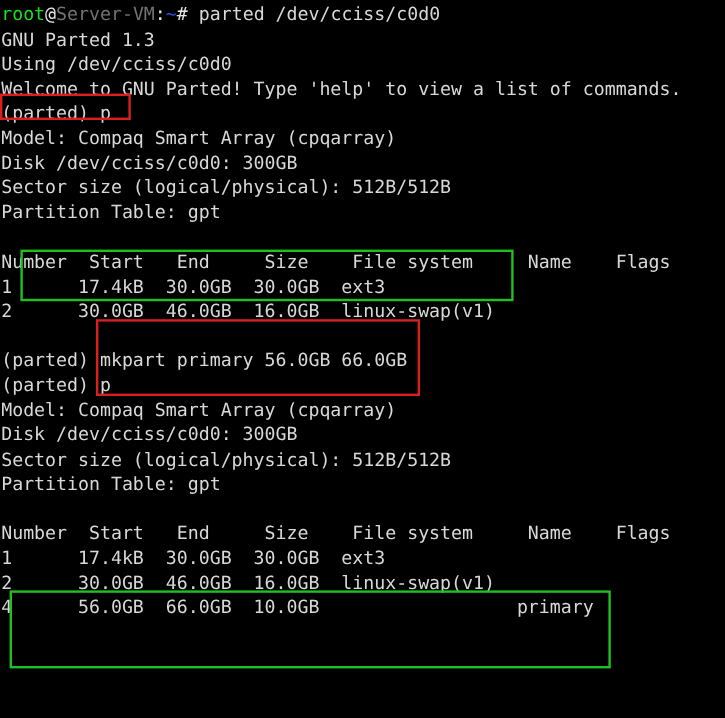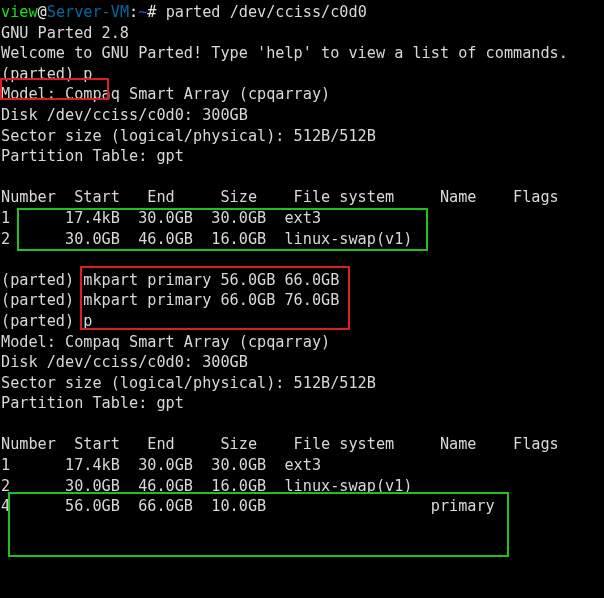--- a/index.html
+++ b/index.html
@@ -33,57 +33,57 @@
     box-sizing: border-box;
   }
   .line {
     height: 20.6px;
     white-space: pre;
     font-family: "DejaVu Sans Mono", "Liberation Mono", monospace;
     color: #d8d8d8;
   }
   .blank { height: 20.6px; }
   .c-green  { color: #18e018; }
-  .c-red    { color: #0369a1; }
+  .c-red    { color: #737373; }
   .c-blue   { color: #3050e8; }
   .c-white  { color: #e6e6e6; }
 
   .hl {
     position: absolute;
     box-sizing: border-box;
     pointer-events: none;
   }
   .hl-red   { border: 2px solid #d82020; }
   .hl-green { border: 2px solid #20c020; }
 </style>
 </head>
 <body>
 
 <div id="terminal">
   <div class="screen">
 
-    <div class="line"><span class="c-green">view</span><span class="c-white">@</span><span class="c-red">Server-VM</span><span class="c-white">:</span><span class="c-blue">~</span><span class="c-white"># </span><span>parted /dev/cciss/c0d0</span></div>
+    <div class="line"><span class="c-green">root</span><span class="c-white">@</span><span class="c-red">Server-VM</span><span class="c-white">:</span><span class="c-blue">~</span><span class="c-white"># </span><span>parted /dev/cciss/c0d0</span></div>
 
-    <div class="line">GNU Parted 2.8</div>
+    <div class="line">GNU Parted 1.3</div>
+    <div class="line">Using /dev/cciss/c0d0</div>
     <div class="line">Welcome to GNU Parted! Type 'help' to view a list of commands.</div>
     <div class="line">(parted) p</div>
 
     <div class="line">Model: Compaq Smart Array (cpqarray)</div>
     <div class="line">Disk /dev/cciss/c0d0: 300GB</div>
     <div class="line">Sector size (logical/physical): 512B/512B</div>
     <div class="line">Partition Table: gpt</div>
     <div class="blank"></div>
 
     <div class="line">Number  Start   End     Size    File system     Name    Flags</div>
     <div class="line">1      17.4kB  30.0GB  30.0GB  ext3</div>
     <div class="line">2      30.0GB  46.0GB  16.0GB  linux-swap(v1)</div>
     <div class="blank"></div>
 
     <div class="line"><span>(parted) </span><span>mkpart primary 56.0GB 66.0GB</span></div>
-    <div class="line"><span>(parted) </span><span>mkpart primary 66.0GB 76.0GB</span></div>
 
     <div class="line">(parted) p</div>
     <div class="line">Model: Compaq Smart Array (cpqarray)</div>
     <div class="line">Disk /dev/cciss/c0d0: 300GB</div>
     <div class="line">Sector size (logical/physical): 512B/512B</div>
     <div class="line">Partition Table: gpt</div>
     <div class="blank"></div>
 
     <div class="line">Number  Start   End     Size    File system     Name    Flags</div>
     <div class="line">1      17.4kB  30.0GB  30.0GB  ext3</div>

